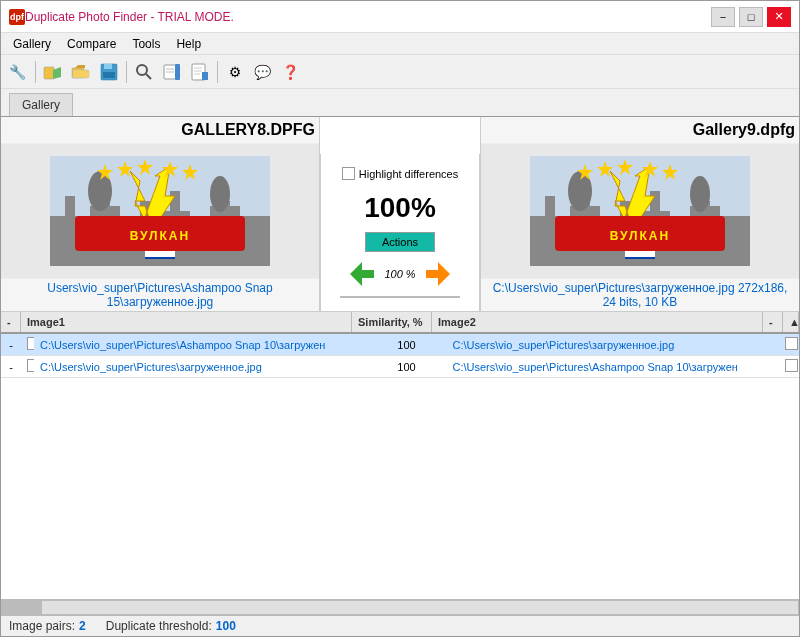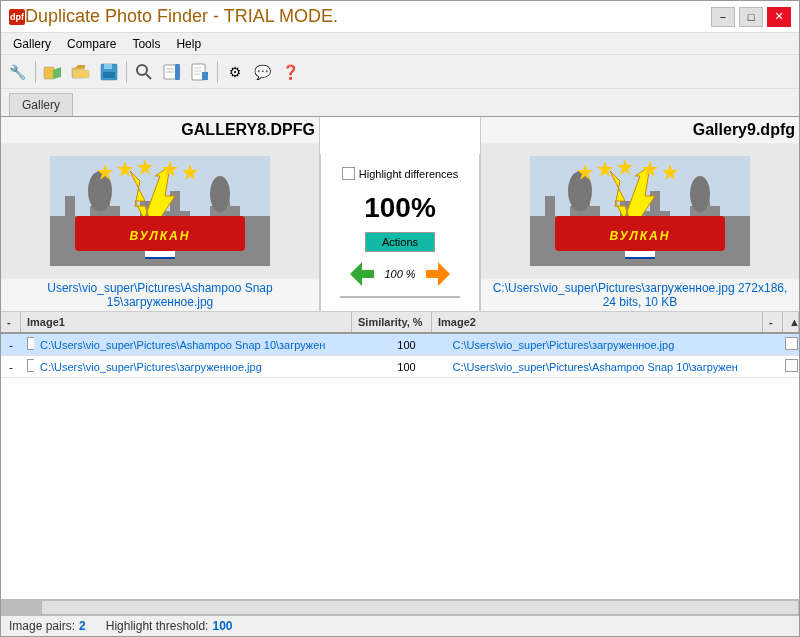--- a/index.html
+++ b/index.html
@@ -3,21 +3,21 @@
   <meta charset="utf-8">
   <style>
     * { box-sizing: border-box; margin: 0; padding: 0; font-family: 'Segoe UI', Tahoma, Arial, sans-serif; font-size: 12px; }
     body { background: #f0f0f0; width: 800px; height: 637px; overflow: hidden; }
     
     .window { width: 800px; height: 637px; background: #f0f0f0; border: 1px solid #999; display: flex; flex-direction: column; }
     
     
     .title-bar { background: #fff; display: flex; align-items: center; padding: 6px 8px; border-bottom: 1px solid #ddd; height: 32px; }
     .title-bar-icon { width: 16px; height: 16px; background: #cc2200; border-radius: 2px; margin-right: 0; display: flex; align-items: center; justify-content: center; font-size: 9px; color: white; font-weight: bold; flex-shrink: 0; }
-    .title-text { flex: 1; font-size: 18px; color: #a16207; }
+    .title-text { flex: 1; font-size: 12px; color: #be185d; }
     .title-controls { display: flex; gap: 4px; }
     .title-btn { width: 24px; height: 20px; background: #e0e0e0; border: 1px solid #bbb; cursor: pointer; display: flex; align-items: center; justify-content: center; font-size: 11px; }
     .title-btn.close { background: #e81123; color: white; border-color: #e81123; }
     
     
     .menu-bar { background: #f0f0f0; display: flex; padding: 2px 4px; border-bottom: 1px solid #ddd; height: 22px; align-items: center; }
     .menu-item { padding: 2px 8px; cursor: pointer; font-size: 12px; color: #000; }
     
     
     .toolbar { background: #f0f0f0; display: flex; padding: 2px 4px; border-bottom: 1px solid #ddd; height: 34px; align-items: center; gap: 2px; }
@@ -33,21 +33,21 @@
     .main { flex: 1; display: flex; flex-direction: column; background: #fff; overflow: hidden; }
     
     
     .image-compare { display: flex; height: 195px; border-bottom: 1px solid #ccc; }
     
     .image-panel { flex: 1; display: flex; flex-direction: column; border-right: 1px solid #ccc; }
     .image-panel-right { border-right: none; border-left: 1px solid #ccc; }
     
     .panel-title { text-align: right; font-weight: bold; padding: 4px; font-size: 16px; background: #f5f5f5; border-bottom: 1px solid #eee; }
     
-    .image-display { flex: 1; display: flex; align-items: center; justify-content: center; background: #e8e8e8; overflow: hidden; position: relative; font-style: italic; }
+    .image-display { flex: 1; display: flex; align-items: center; justify-content: center; background: #e8e8e8; overflow: hidden; position: relative; }
     
     .panel-footer { padding: 2px 4px; font-size: 10px; color: #0066cc; text-align: center; background: #f5f5f5; border-top: 1px solid #eee; }
     
     
     .compare-middle { width: 160px; flex-shrink: 0; display: flex; flex-direction: column; align-items: center; justify-content: center; padding: 15px; border-left: 1px solid #ccc; border-right: 1px solid #ccc; background: #fff; margin-top: 37px; }
     
     .highlight-row { display: flex; align-items: center; gap: 4px; margin-bottom: 8px; }
     .checkbox { width: 13px; height: 13px; border: 1px solid #999; background: #fff; flex-shrink: 0; }
     .highlight-label { font-size: 11px; }
     
@@ -308,19 +308,19 @@
         <div class="h-scroll-thumb"></div>
       </div>
     </div>
 
     <div class="status-bar">
       <div class="status-item">
         <span class="status-label">Image pairs:</span>
         <span class="status-value">2</span>
       </div>
       <div class="status-item">
-        <span class="status-label">Highlight threshold:</span>
+        <span class="status-label">Duplicate threshold:</span>
         <span class="status-value">100</span>
       </div>
     </div>
 
   </div>
 </div>
 
 </body></html>

